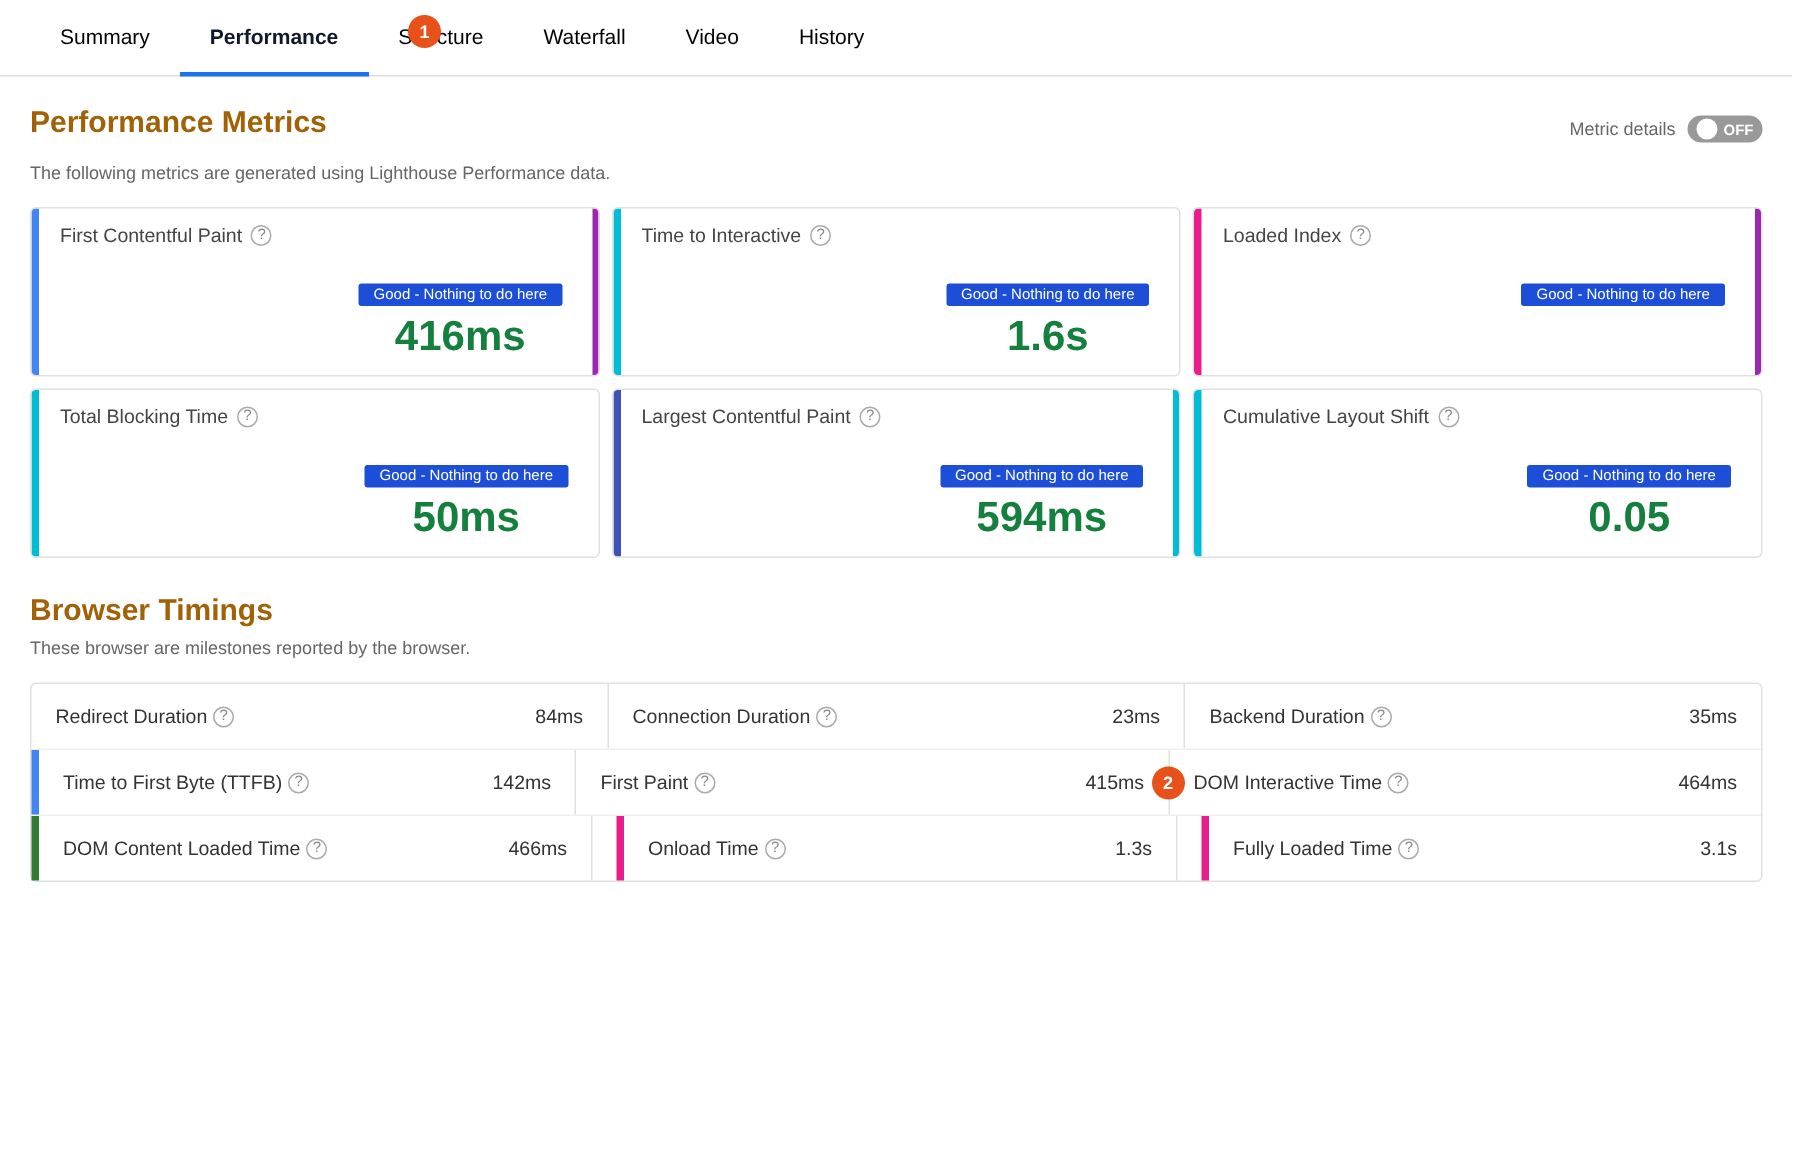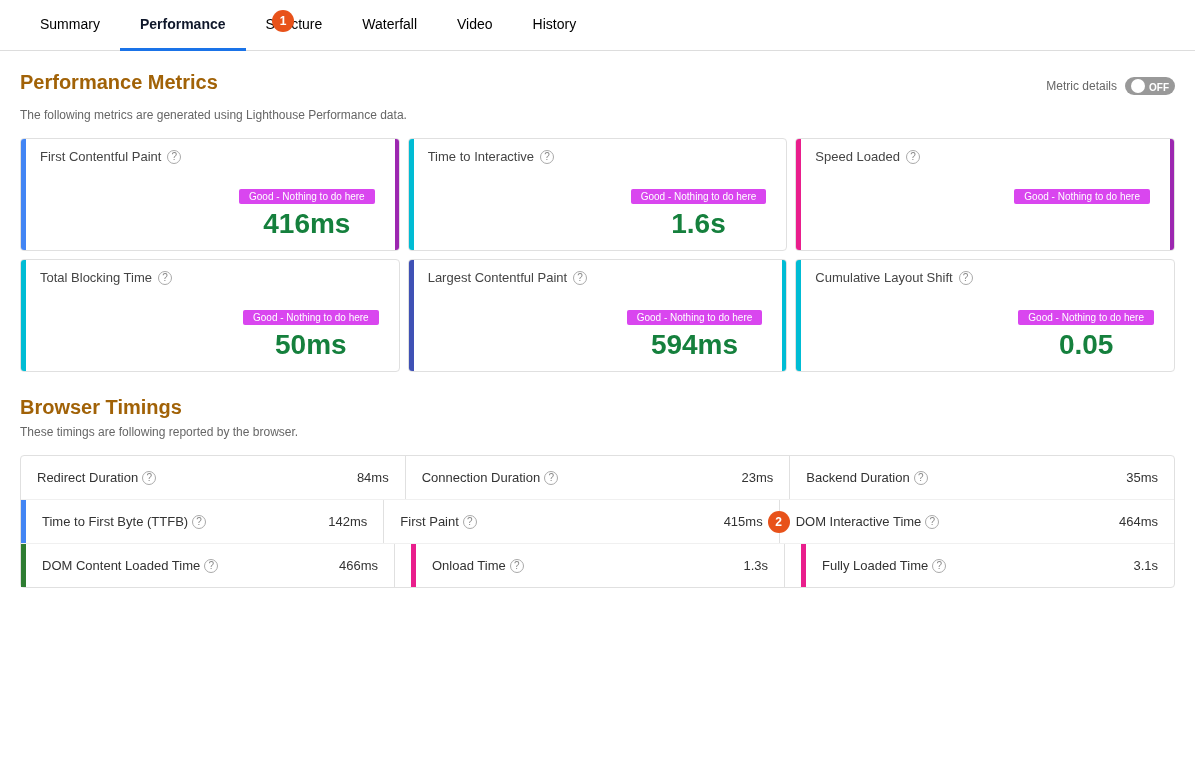--- a/index.html
+++ b/index.html
@@ -34,21 +34,21 @@
     .bar-blue { background: #4285f4; }
     .bar-pink { background: #e91e8c; }
     .bar-darkblue { background: #3f51b5; }
     .bar-teal { background: #00bcd4; }
 
     .metric-content { flex: 1; padding: 10px 14px; }
     .metric-label { font-size: 13px; color: #444; display: flex; align-items: center; gap: 6px; }
     .help-icon { display: inline-flex; align-items: center; justify-content: center; width: 14px; height: 14px; border: 1px solid #aaa; border-radius: 50%; font-size: 10px; color: #888; cursor: pointer; flex-shrink: 0; }
 
     .metric-value-box { text-align: center; }
-    .metric-badge { background: #d946ef; color: #fff; font-size: 10px; padding: 2px 10px; border-radius: 2px; margin-bottom: 4px; display: inline-block; margin-top: 40px; }
+    .metric-badge { background: #1d4ed8; color: #fff; font-size: 10px; padding: 2px 10px; border-radius: 2px; margin-bottom: 4px; display: inline-block; margin-top: 40px; }
     .metric-value { font-size: 28px; color: #15803d; font-weight: 700; }
 
     .metric-divider { width: 4px; background: #9c27b0; margin: 0; flex-shrink: 0; align-self: stretch; }
     .metric-divider-teal { background: #00bcd4; }
     .metric-divider-purple { background: #9c27b0; }
 
     
     .browser-section { }
   </style>
 </head>
@@ -106,21 +106,21 @@
         <div class="metric-value-box" style="padding: 10px 20px 10px 10px; text-align:center;">
           <div class="metric-badge">Good - Nothing to do here</div>
           <div class="metric-value">1.6s</div>
         </div>
       </div>
 
       <div class="metric-card">
         <div class="metric-left-bar bar-pink"></div>
         <div class="metric-content">
           <div class="metric-label">
-            <span>Speed Loaded</span>
+            <span>Loaded Index</span>
             <span class="help-icon">?</span>
           </div>
         </div>
         <div class="metric-value-box" style="padding: 10px 20px 10px 10px; text-align:center;">
           <div class="metric-badge">Good - Nothing to do here</div>
         </div>
         <div class="metric-divider metric-divider-purple"></div>
       </div>
 
       <div class="metric-card">
@@ -164,21 +164,21 @@
           <div class="metric-badge">Good - Nothing to do here</div>
           <div class="metric-value">0.05</div>
         </div>
       </div>
 
     </div>
   </div>
 
   <div class="browser-section">
     <div class="section-title">Browser Timings</div>
-    <p class="section-desc">These timings are following reported by the browser.</p>
+    <p class="section-desc">These browser are milestones reported by the browser.</p>
 
     <div style="border: 1px solid #e0e0e0; border-radius: 4px; overflow: visible;">
 
       <div style="display: flex; border-bottom: 1px solid #f0f0f0;">
         <div style="flex:1; padding: 14px 16px; display:flex; justify-content: space-between; align-items:center; border-right: 1px solid #e0e0e0;">
           <div style="display:flex; align-items:center; gap:4px;">
             <span>Redirect Duration</span>
             <span class="help-icon">?</span>
           </div>
           <span>84ms</span>

